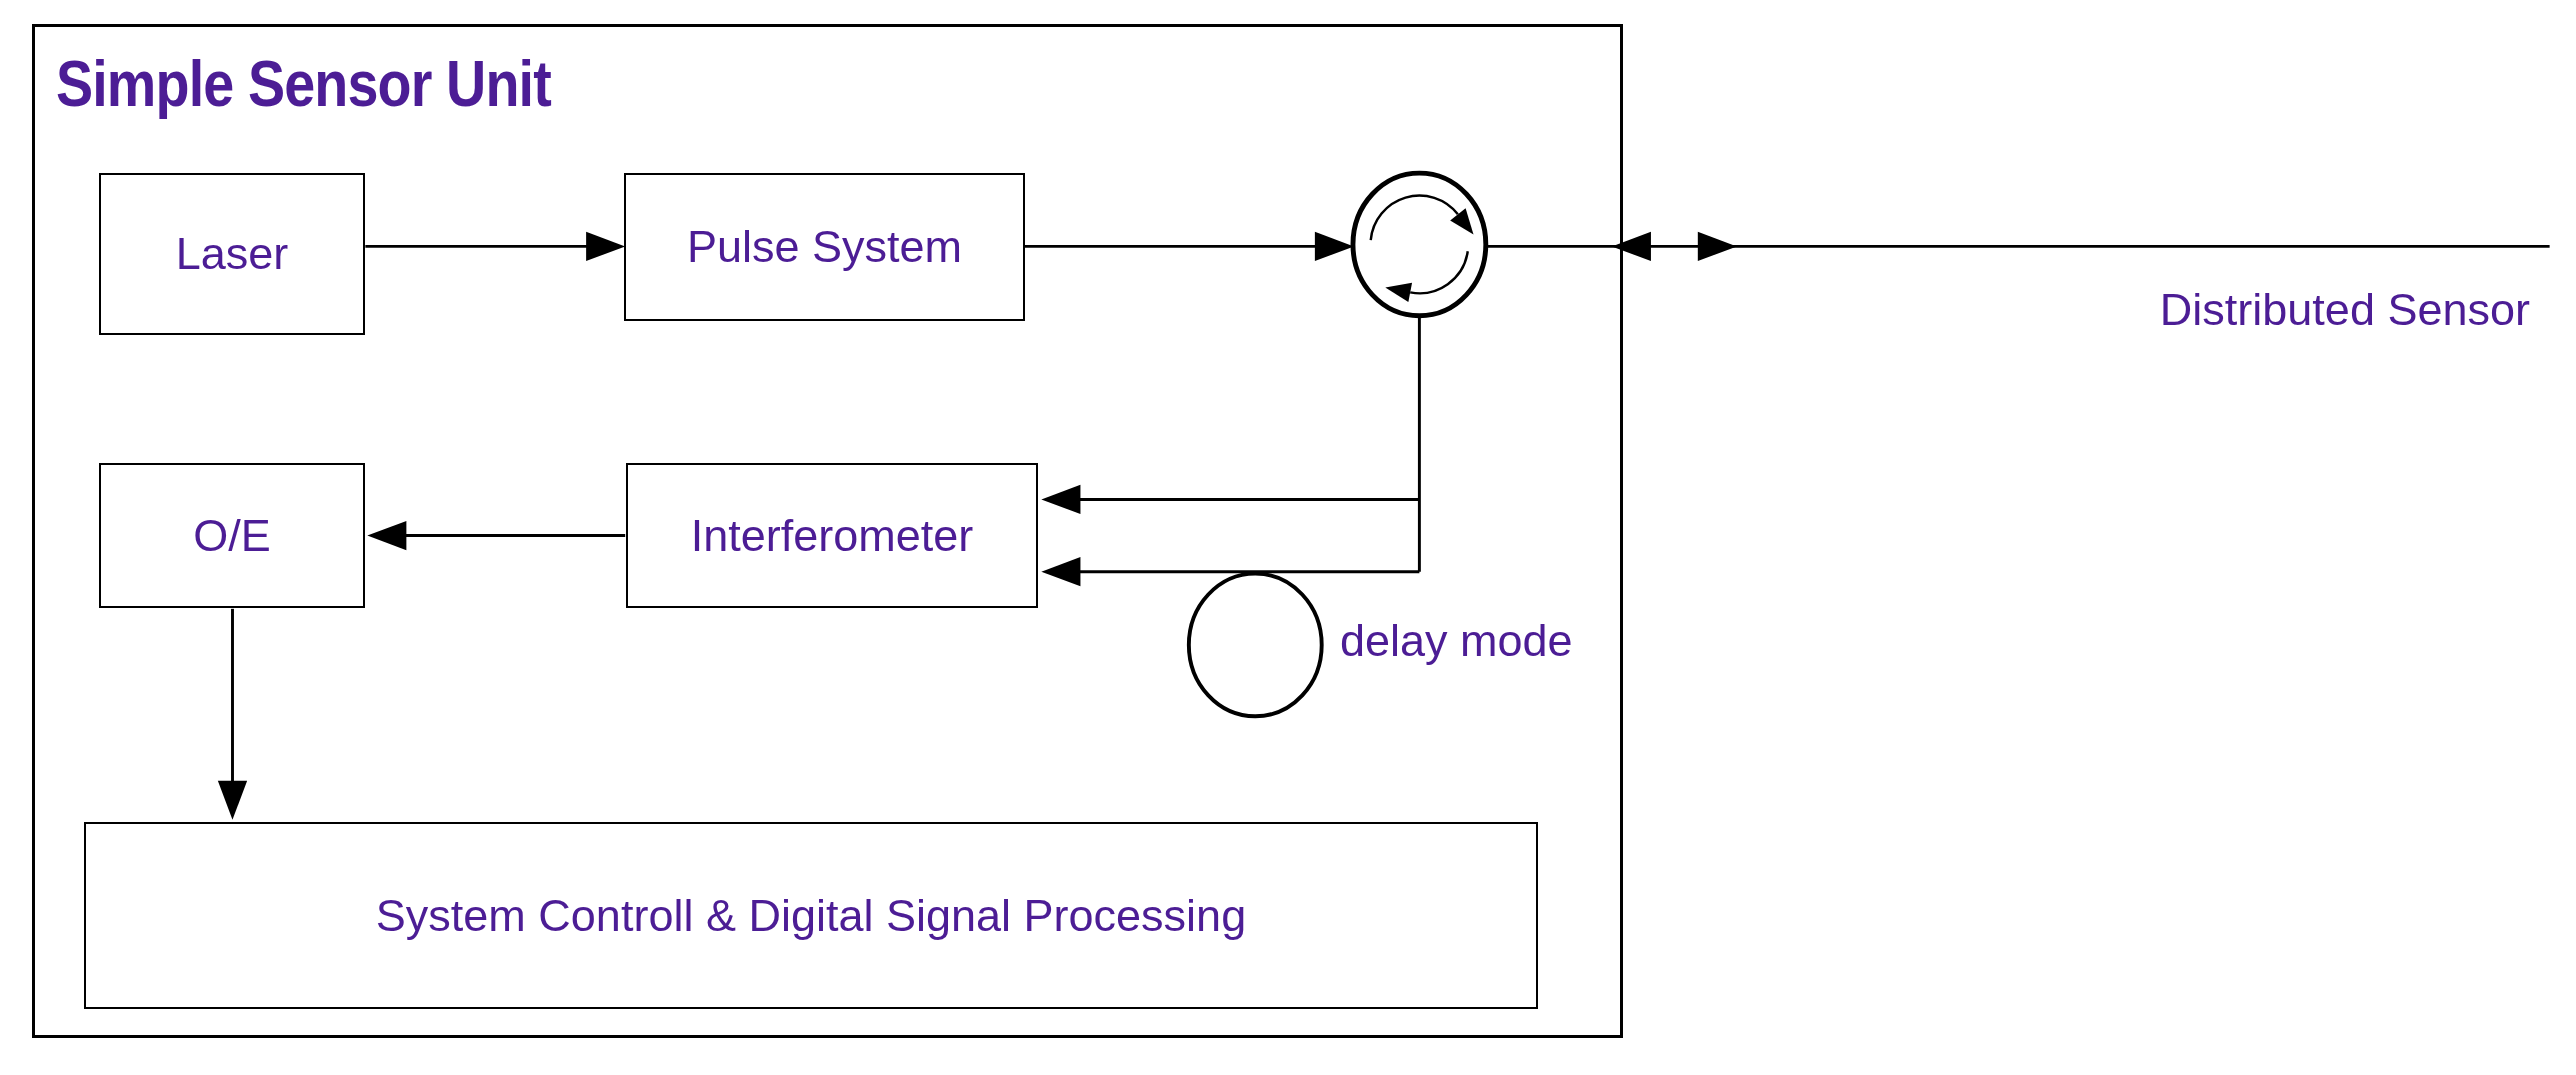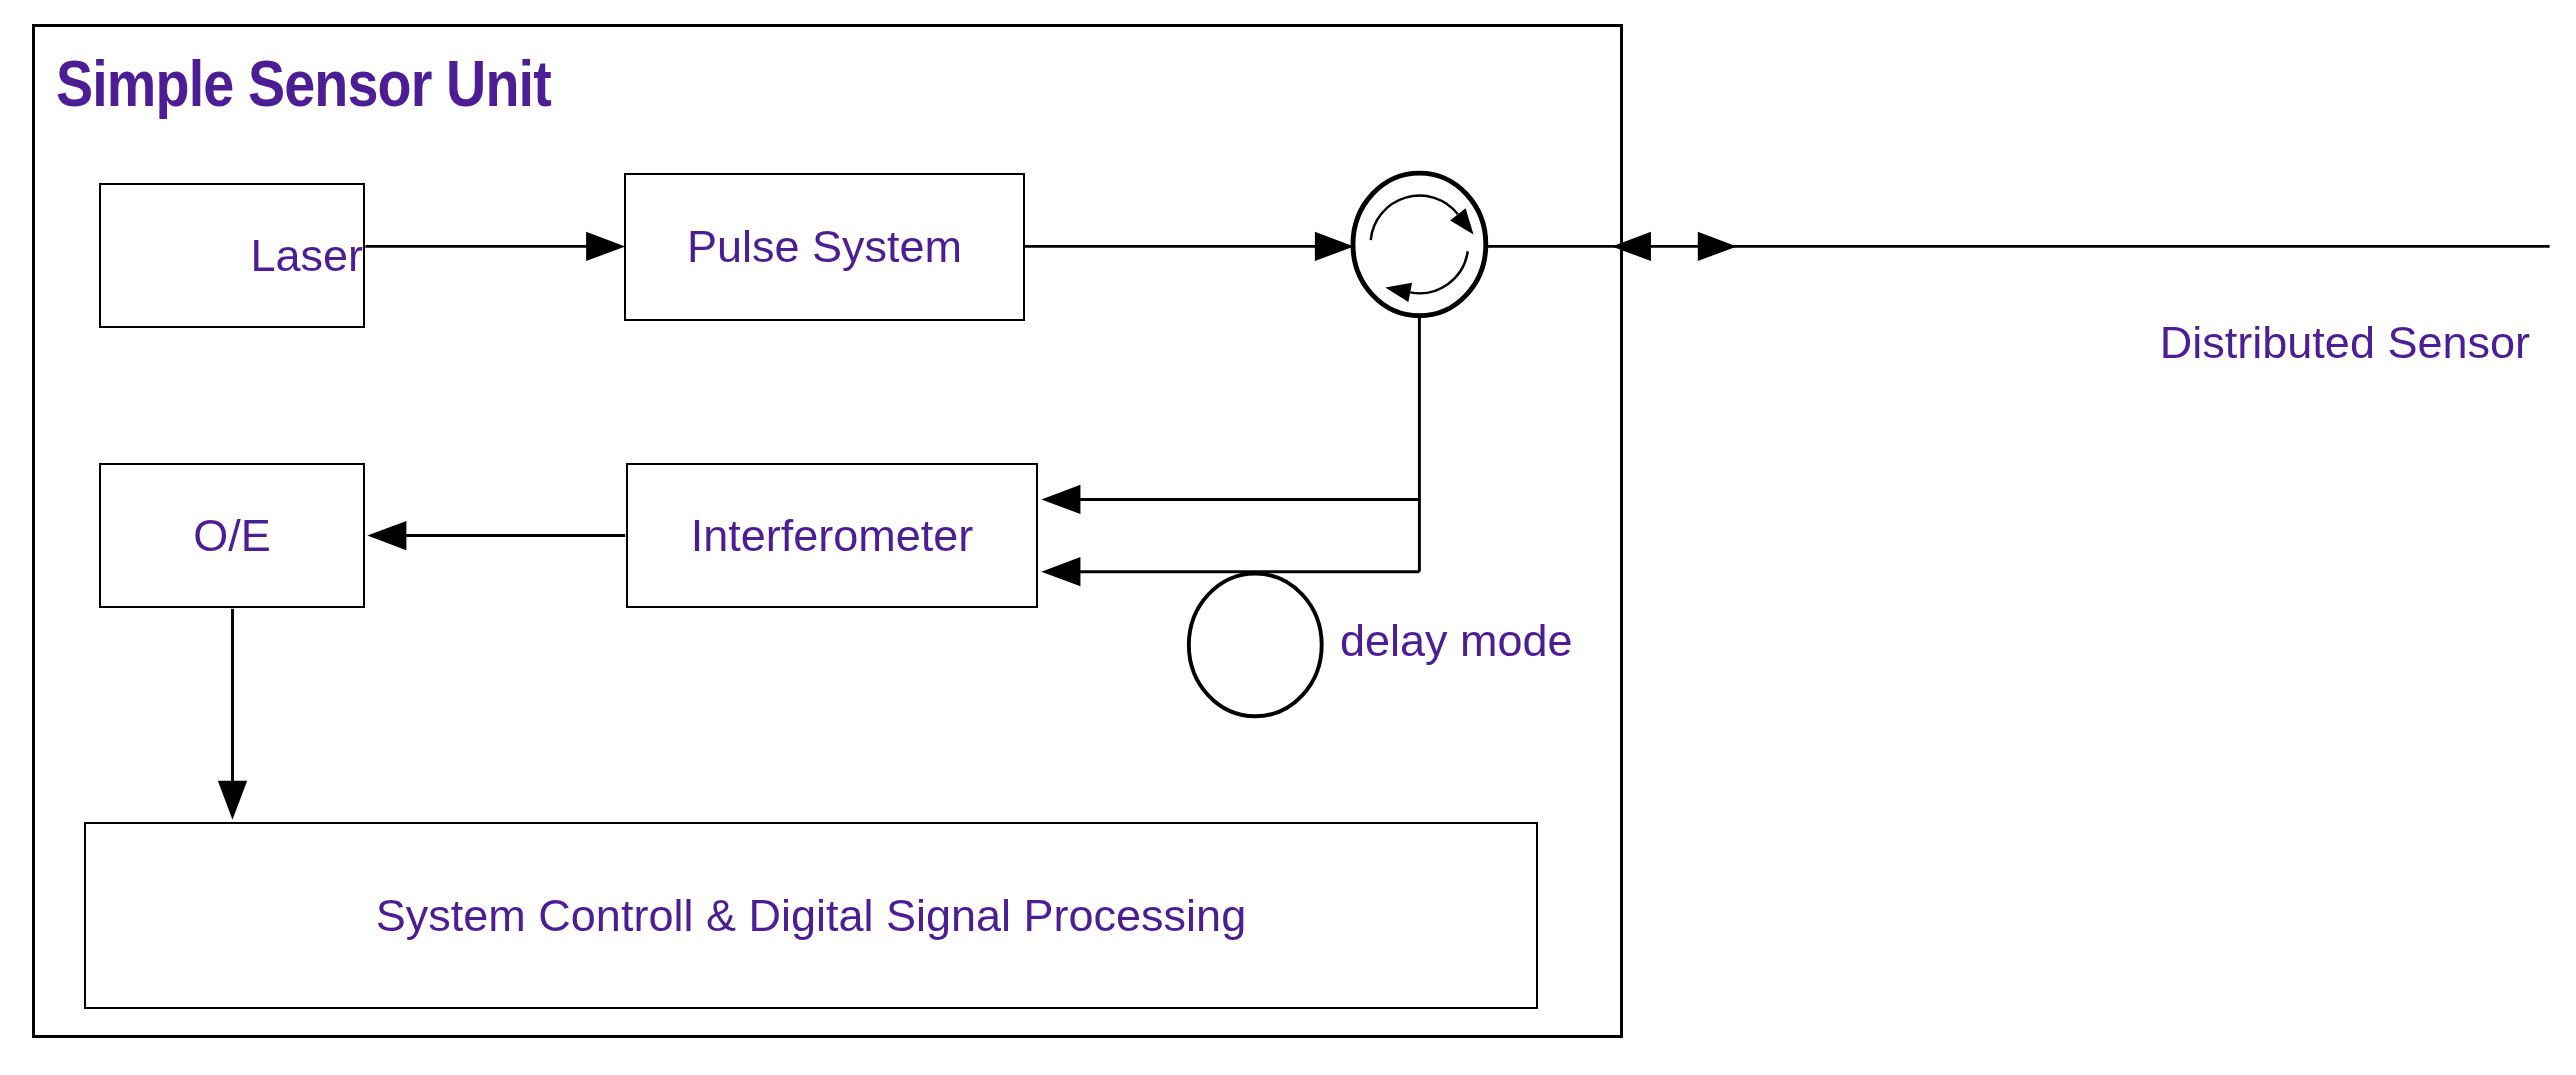--- a/index.html
+++ b/index.html
@@ -40,21 +40,21 @@
     position: absolute;
     border: 2.9px solid #000000;
     background: #ffffff;
     display: flex;
     align-items: center;
     justify-content: center;
     font-size: 45px;
     white-space: nowrap;
     box-sizing: border-box;
   }
-  .block-laser          { left: 99px; top: 183px; width: 266px; height: 145px; justify-content: flex-end; }
+  .block-laser          { left: 99px; top: 173px; width: 266px; height: 162px; }
   .block-pulse-forming  { left: 624px; top: 173px; width: 401px; height: 148px; }
   .block-oe             { left: 99px; top: 463px; width: 266px; height: 145px; }
   .block-interferometer { left: 626px; top: 463px; width: 412px; height: 145px; }
   .block-system         { left: 84px; top: 822px; width: 1454px; height: 187px; }
   .connector-layer {
     position: absolute;
     left: 0;
     top: 0;
     width: 2576px;
     height: 1076px;
@@ -64,21 +64,21 @@
     position: absolute;
     font-size: 45px;
     white-space: nowrap;
   }
   .delay-line-label {
     left: 1340px;
     top: 615px;
   }
   .distributed-sensor-label {
     right: 46px;
-    top: 312px;
+    top: 279px;
     text-align: right;
     line-height: 62px;
     margin-left: 37px;
   }
 </style>
 </head>
 <body>
 
 <div class="canvas">
 

